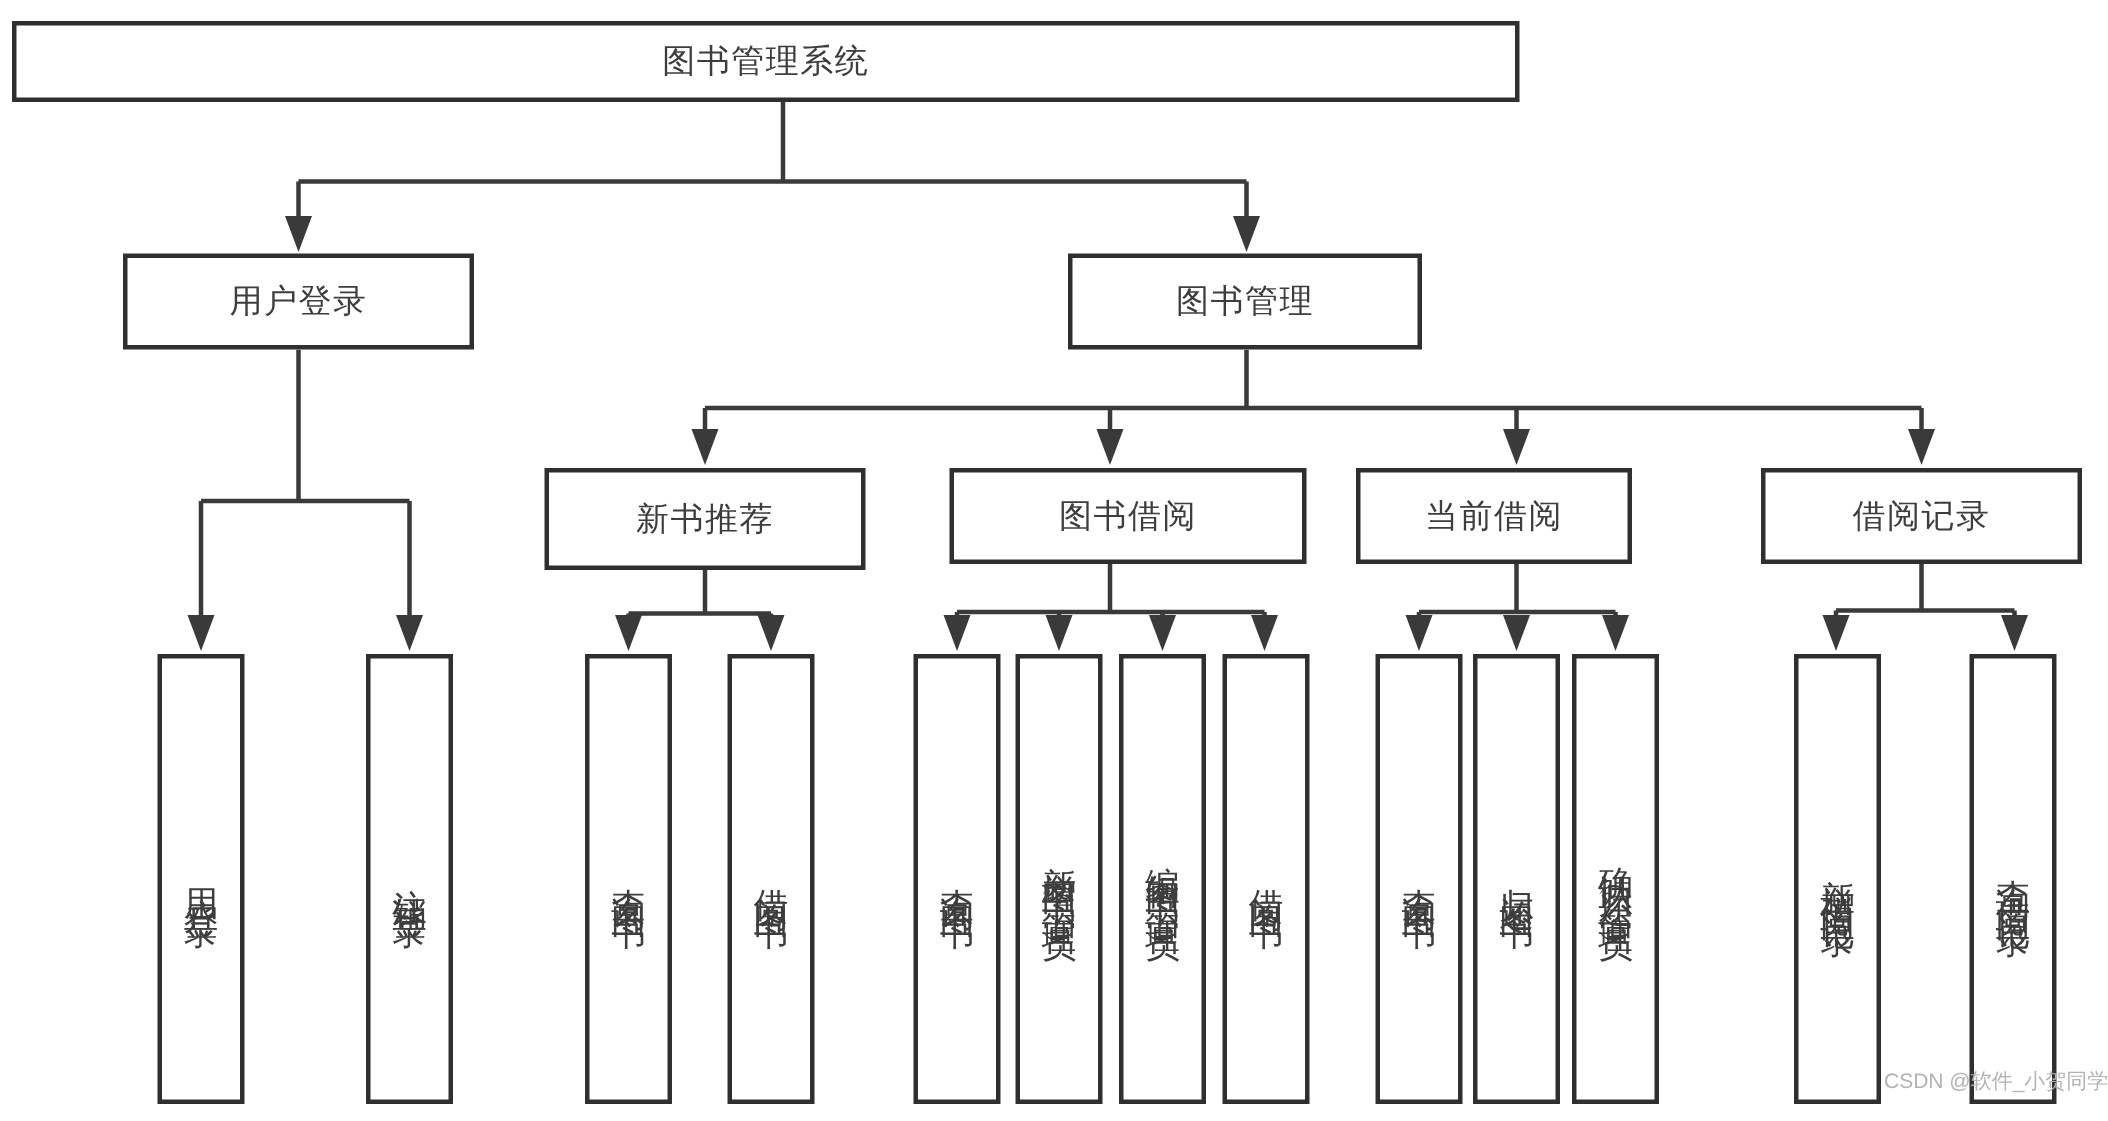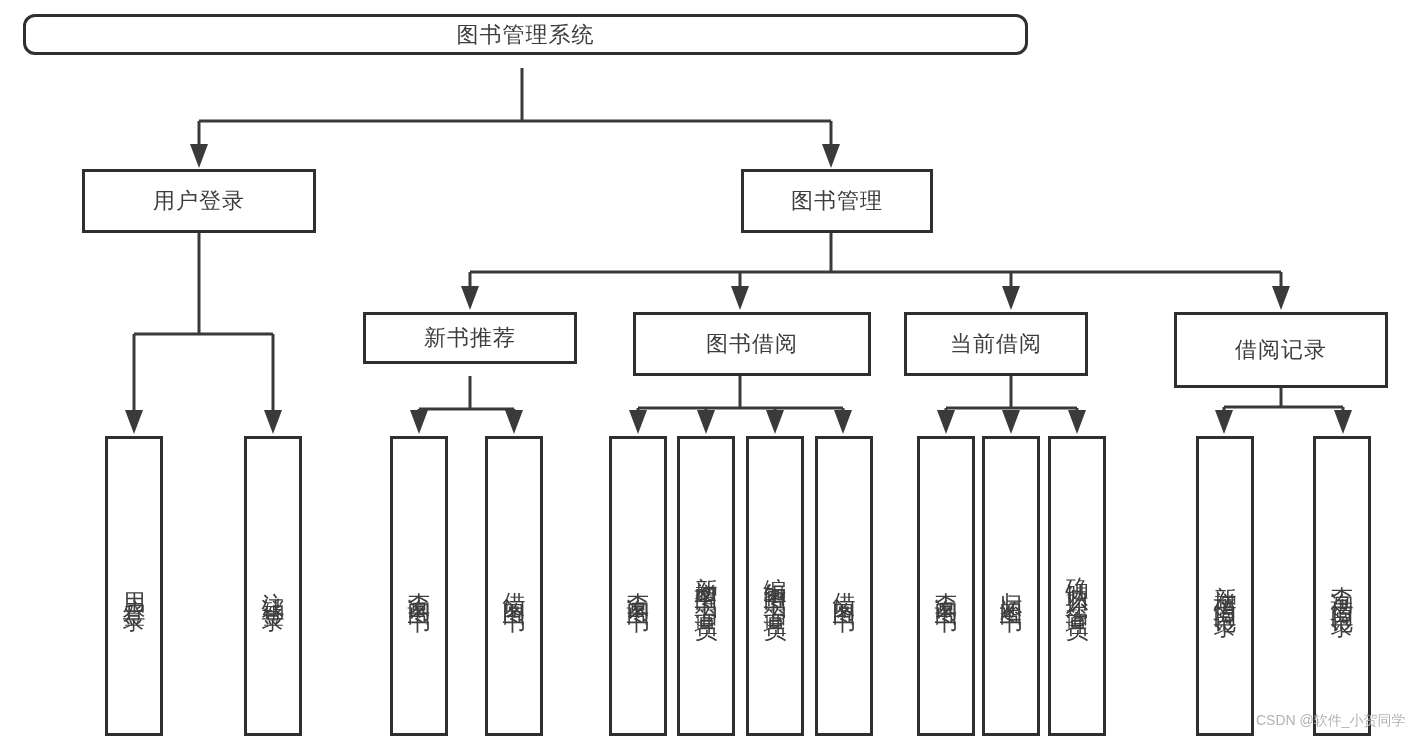--- a/index.html
+++ b/index.html
@@ -98,41 +98,41 @@
       <polygon class="arrowhead" points="1068,410 1086,410 1077,434"></polygon>
     </g>
 
     <g>
       <path class="stroke" d="M1281,376 L1281,407 M1224,407 L1343,407 M1224,407 L1224,414 M1343,407 L1343,414"></path>
       <polygon class="arrowhead" points="1215,410 1233,410 1224,434"></polygon>
       <polygon class="arrowhead" points="1334,410 1352,410 1343,434"></polygon>
     </g>
   </svg>
 
-  <div class="box h root-box" style="left:23px; top:14px; width:1005px; height:41px;border-radius:12px;">
+  <div class="box h root-box" style="left:8px; top:14px; width:1005px; height:54px;">
     <span>图书管理系统</span>
   </div>
 
   <div class="box h" style="left:82px; top:169px; width:234px; height:64px;">
     <span>用户登录</span>
   </div>
-  <div class="box h" style="left:741px; top:169px; width:192px; height:64px;">
+  <div class="box h" style="left:712px; top:169px; width:236px; height:64px;">
     <span>图书管理</span>
   </div>
 
-  <div class="box h" style="left:363px; top:312px; width:214px; height:52px;">
+  <div class="box h" style="left:363px; top:312px; width:214px; height:68px;">
     <span>新书推荐</span>
   </div>
   <div class="box h" style="left:633px; top:312px; width:238px; height:64px;">
     <span>图书借阅</span>
   </div>
   <div class="box h" style="left:904px; top:312px; width:184px; height:64px;">
     <span>当前借阅</span>
   </div>
-  <div class="box h" style="left:1174px; top:312px; width:214px; height:76px;">
+  <div class="box h" style="left:1174px; top:312px; width:214px; height:64px;">
     <span>借阅记录</span>
   </div>
 
   <div class="box v" style="left:105px; top:436px; width:58px; height:300px;">
     <span>用户登录</span>
   </div>
   <div class="box v" style="left:244px; top:436px; width:58px; height:300px;">
     <span>注销登录</span>
   </div>
 

